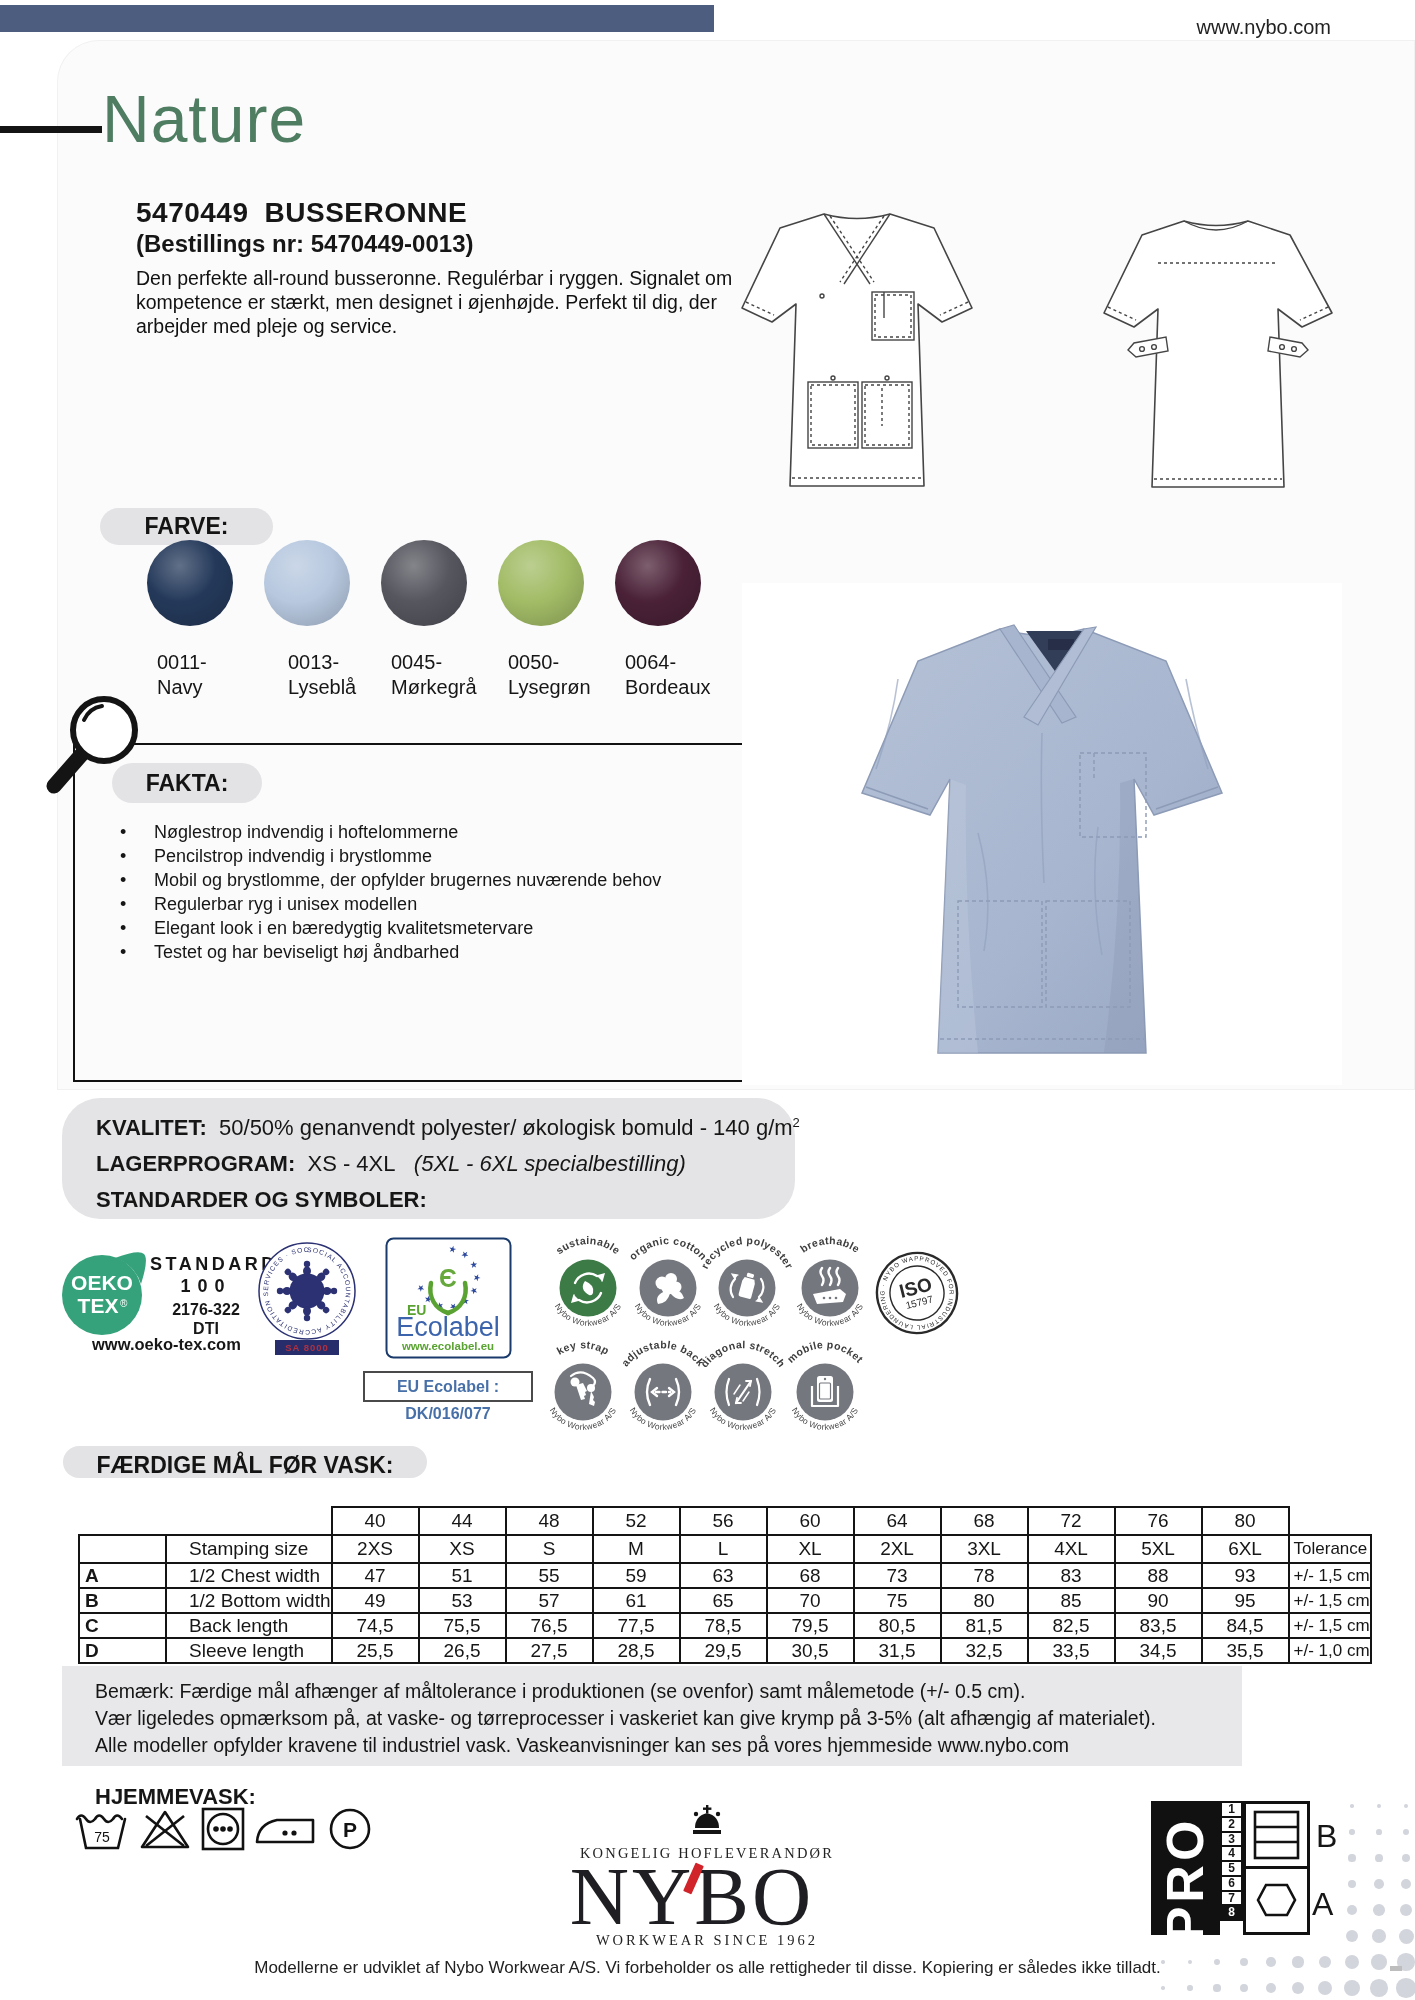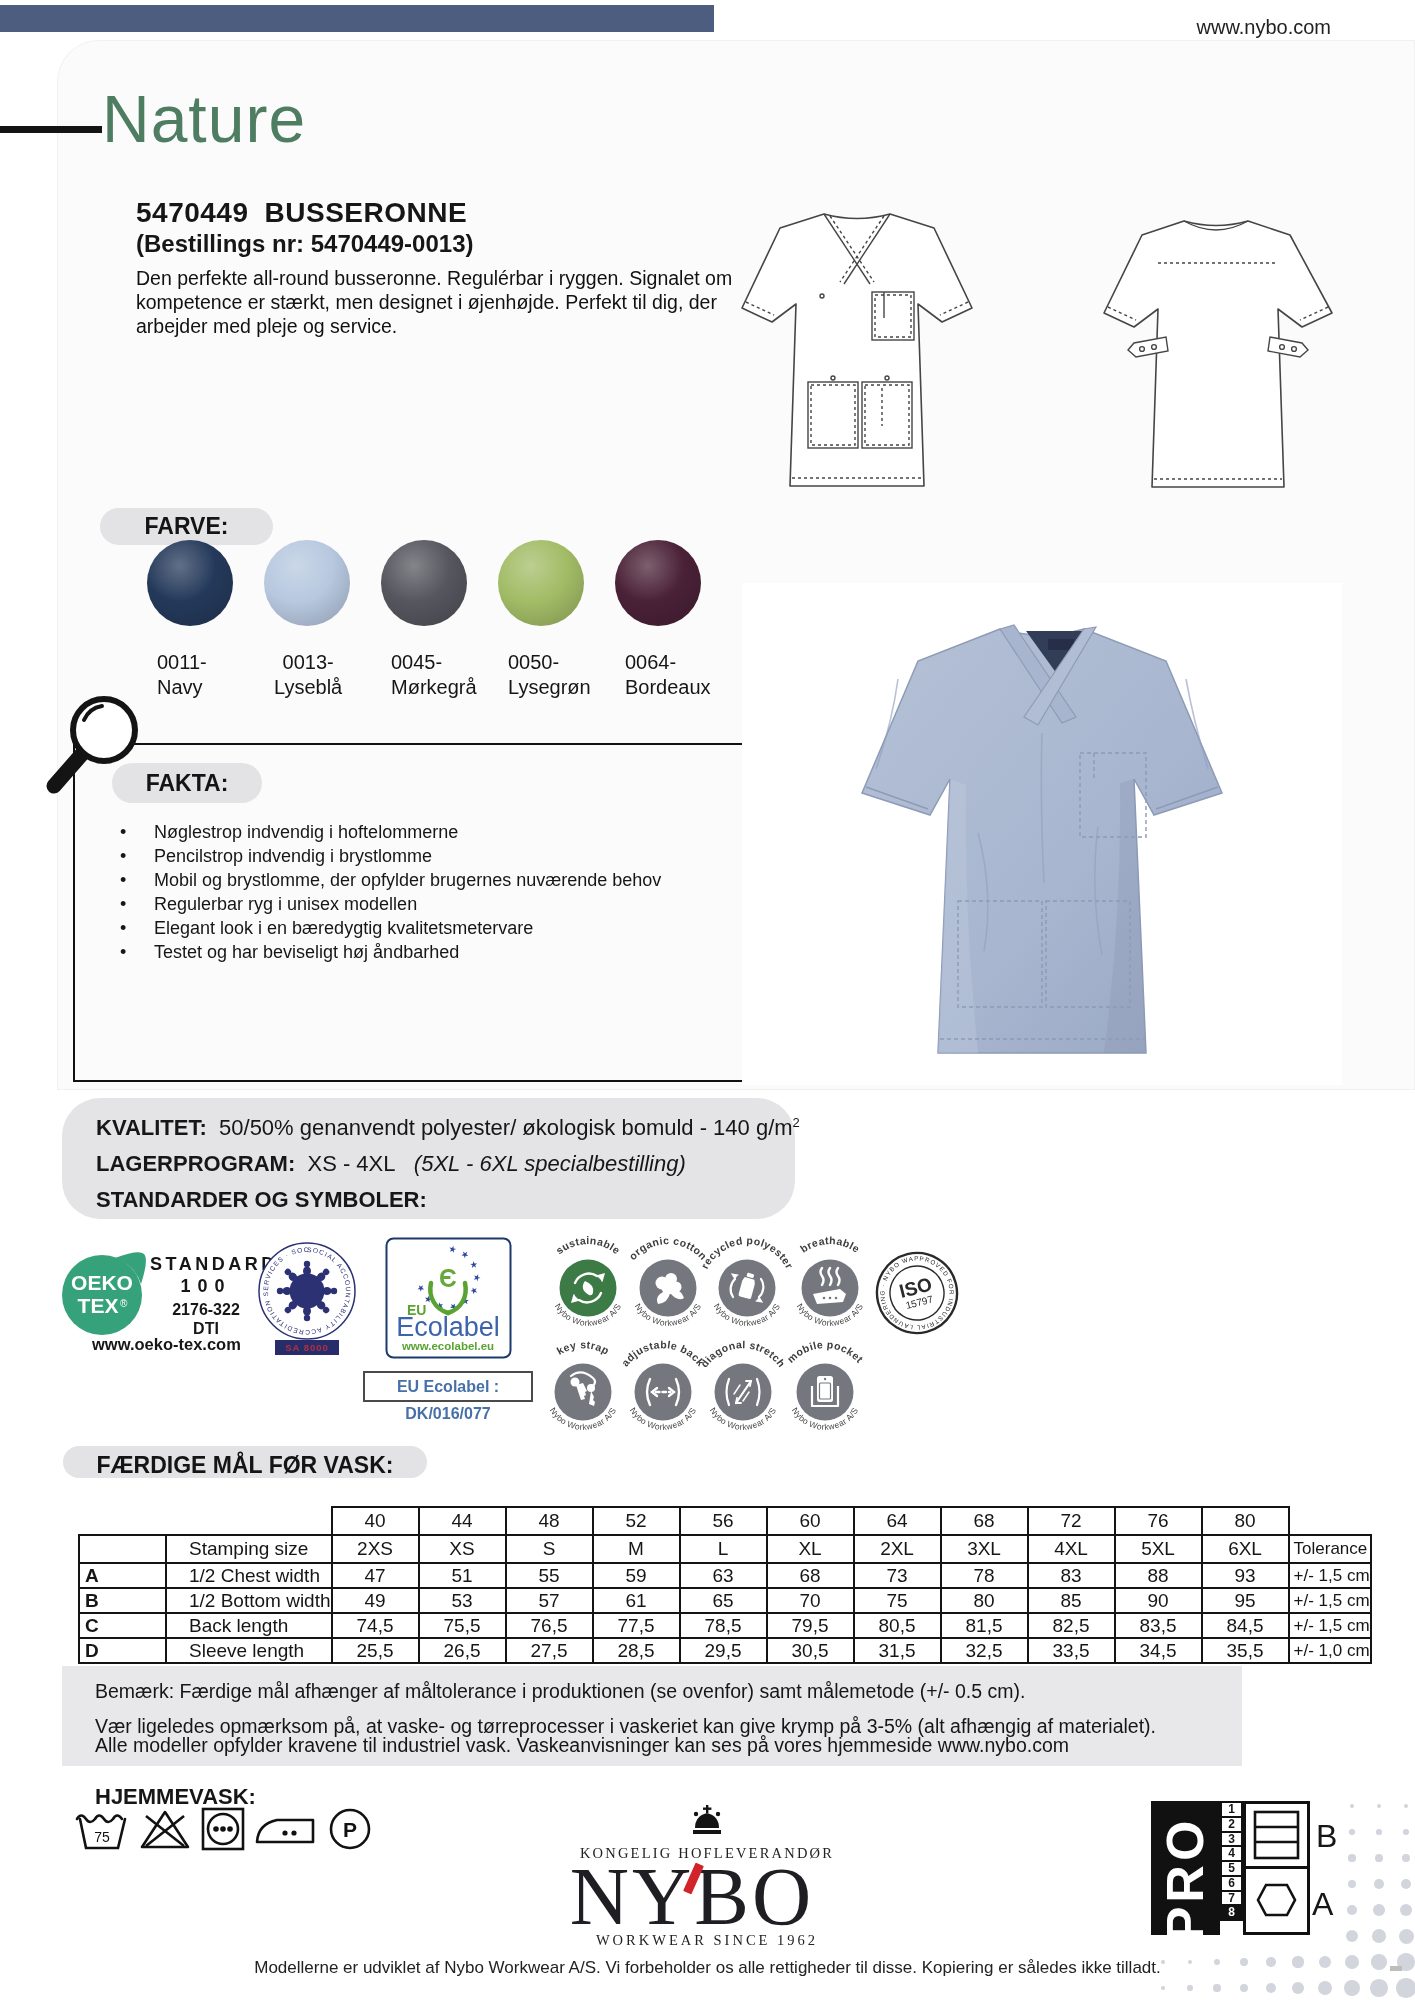--- a/index.html
+++ b/index.html
@@ -168,21 +168,21 @@
   <div>
     <div class="swatch" style="left: 147px; background: radial-gradient(circle at 38% 30%, rgba(255, 255, 255, 0.28), rgba(255, 255, 255, 0) 45%, rgba(0, 0, 0, 0.2) 92%), rgb(36, 57, 90);"></div>
     <div class="swatch" style="left: 264px; background: radial-gradient(circle at 38% 30%, rgba(255, 255, 255, 0.28), rgba(255, 255, 255, 0) 45%, rgba(0, 0, 0, 0.2) 92%), rgb(183, 200, 223);"></div>
     <div class="swatch" style="left: 381px; background: radial-gradient(circle at 38% 30%, rgba(255, 255, 255, 0.28), rgba(255, 255, 255, 0) 45%, rgba(0, 0, 0, 0.2) 92%), rgb(85, 86, 94);"></div>
     <div class="swatch" style="left: 498px; background: radial-gradient(circle at 38% 30%, rgba(255, 255, 255, 0.28), rgba(255, 255, 255, 0) 45%, rgba(0, 0, 0, 0.2) 92%), rgb(162, 188, 102);"></div>
     <div class="swatch" style="left: 615px; background: radial-gradient(circle at 38% 30%, rgba(255, 255, 255, 0.28), rgba(255, 255, 255, 0) 45%, rgba(0, 0, 0, 0.2) 92%), rgb(74, 33, 55);"></div>
     <div class="swatch-label" style="left:157px;">
       <div>0011-</div>
         <div>Navy</div>
       </div>
-    <div class="swatch-label" style="left:274px;text-align:center;">
+    <div class="swatch-label" style="left:288px;">
       <div>0013-</div>
         <div>Lyseblå</div>
       </div>
     <div class="swatch-label" style="left:391px;">
       <div>0045-</div>
         <div>Mørkegrå</div>
       </div>
     <div class="swatch-label" style="left:508px;">
       <div>0050-</div>
         <div>Lysegrøn</div>
@@ -619,21 +619,21 @@
           <td class="num">33,5</td>
           <td class="num">34,5</td>
           <td class="num">35,5</td>
           <td class="tol">+/- 1,0 cm</td>
         </tr>
       </tbody>
   </table>
 
   <div class="abs note-box">
     <div class="note-line" style="top:14px;">Bemærk: Færdige mål afhænger af måltolerance i produktionen (se ovenfor) samt målemetode (+/- 0.5 cm).</div>
-    <div class="note-line" style="top:41px;margin-top:8px;">Vær ligeledes opmærksom på, at vaske- og tørreprocesser i vaskeriet kan give krymp på 3-5% (alt afhængig af materialet).</div>
+    <div class="note-line" style="top:41px;">Vær ligeledes opmærksom på, at vaske- og tørreprocesser i vaskeriet kan give krymp på 3-5% (alt afhængig af materialet).</div>
     <div class="note-line" style="top:68px;">Alle modeller opfylder kravene til industriel vask. Vaskeanvisninger kan ses på vores hjemmeside www.nybo.com</div>
   </div>
 
   <div class="abs homewash-label">HJEMMEVASK:</div>
   <div class="abs wash-row">
     <svg width="58" height="46" viewBox="0 0 58 46">
       <g fill="none" stroke="#111" stroke-width="2.6" stroke-linecap="round">
         <path d="M3,13 q4,-7 9,0 q4,6 9,0 q4,-7 9,0 q4,6 9,0 q4,-7 9,0"></path>
         <path d="M6,13 L12,42 L44,42 L51,13"></path>
       </g>

